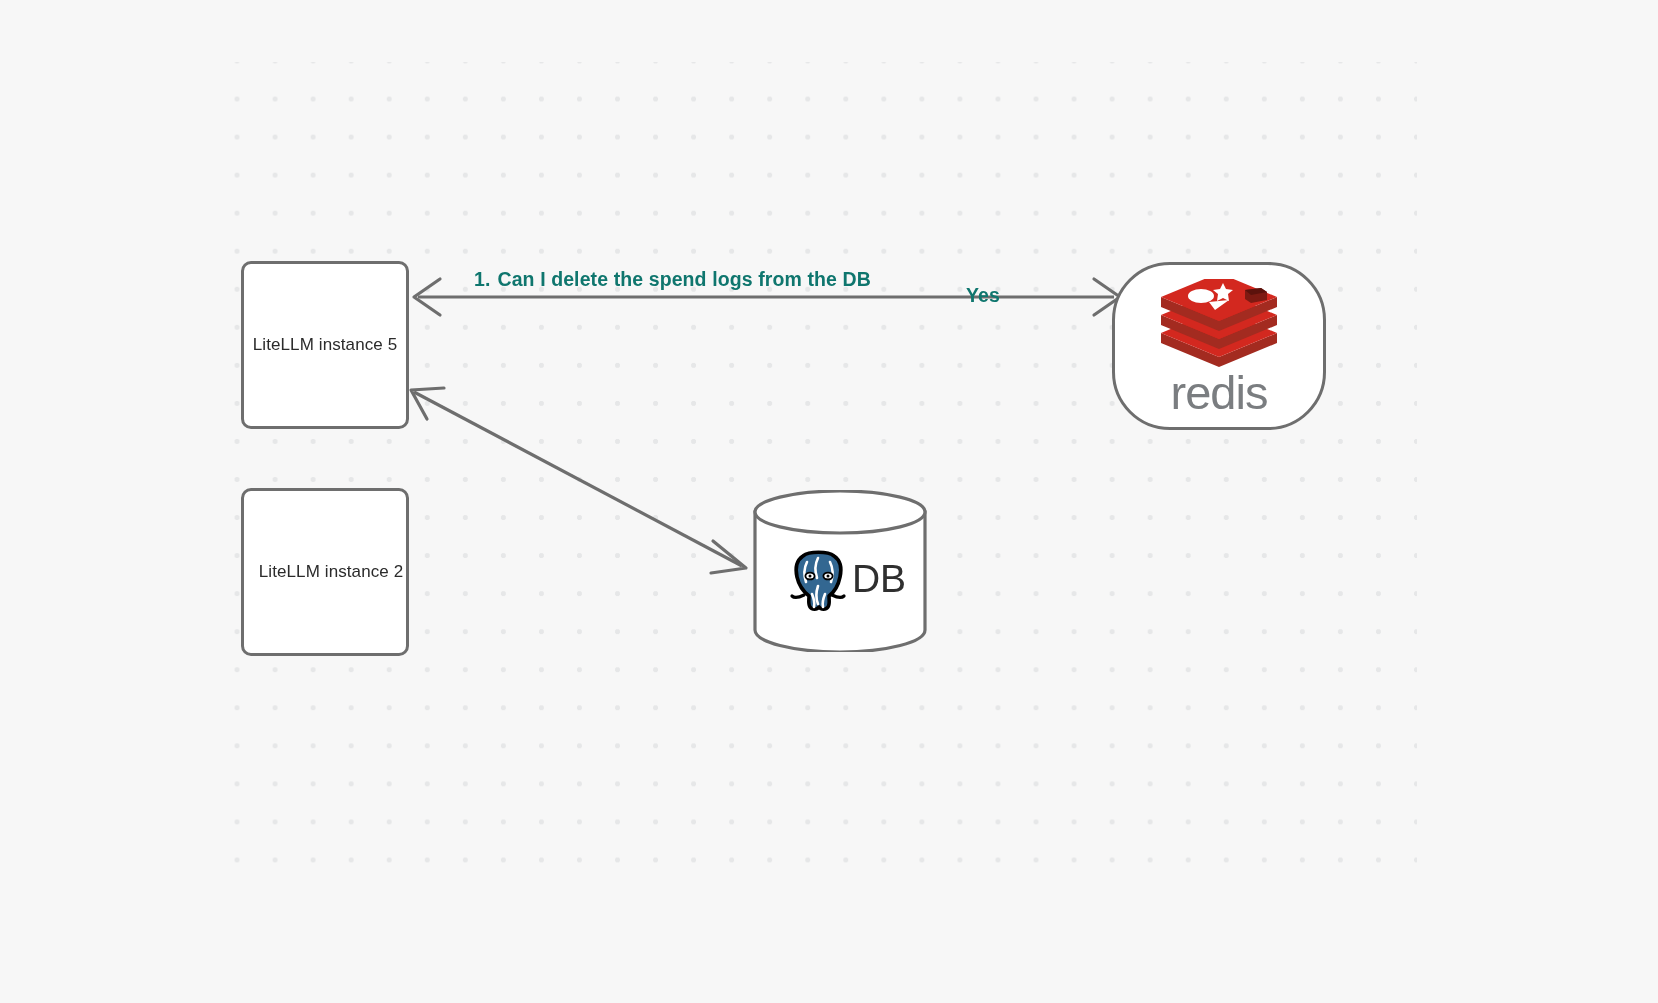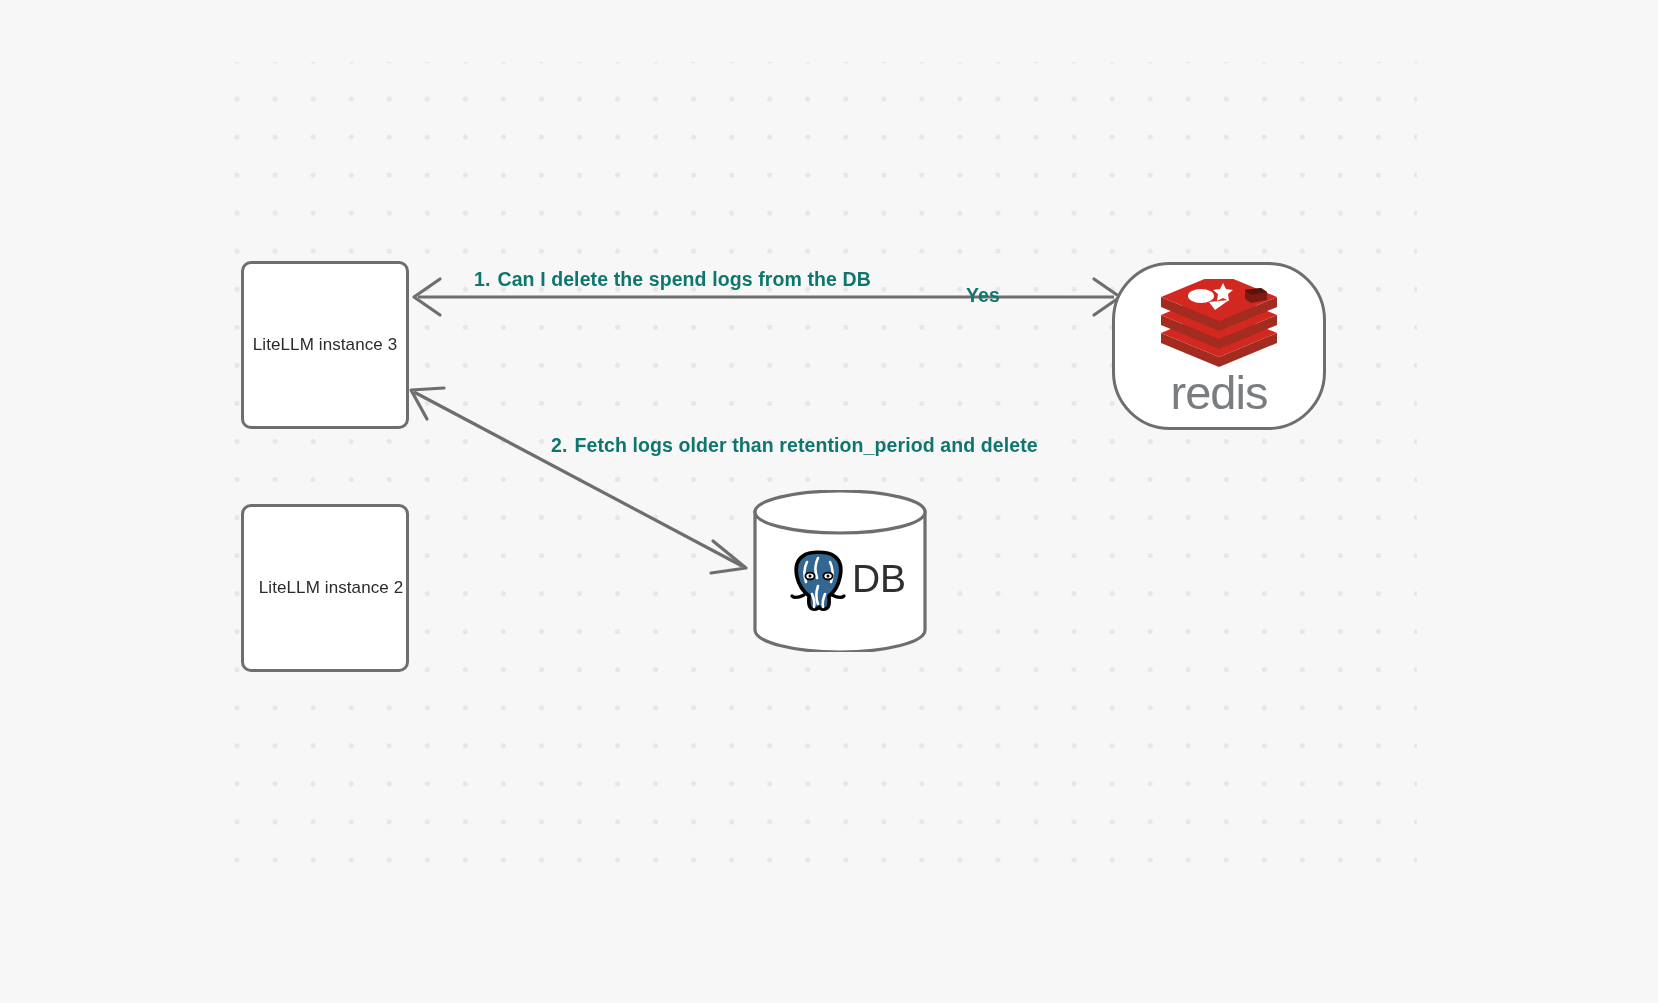--- a/index.html
+++ b/index.html
@@ -126,29 +126,26 @@
 
       <polyline points="713,541 746,568 711,573" fill="none" stroke="#6e6e6e" stroke-width="3.2" stroke-linecap="round" stroke-linejoin="round"></polyline>
     </g>
   </svg>
 
   <div class="edge-label" style="left:474px; top:268px;">
     <span class="num">1.</span><span>Can I delete the spend logs from the DB</span>
   </div>
   <div class="edge-label" style="left:966px; top:284px;">Yes</div>
 
-  <div class="edge-label" style="left:551px; top:434px;">
-    <span class="num">2.</span><span>Fetch logs older than retention_period and delete</span>
-  </div>
 
   <div class="node-box" style="left:241px; top:261px; width:168px; height:168px;">
-    <span class="node-box-label">LiteLLM instance 3</span>
-  </div>
-
-  <div class="node-box" style="left:241px; top:504px; width:168px; height:168px;padding-left:12px;">
+    <span class="node-box-label">LiteLLM instance 5</span>
+  </div>
+
+  <div class="node-box" style="left:241px; top:488px; width:168px; height:168px;padding-left:12px;">
     <span class="node-box-label">LiteLLM instance 2</span>
   </div>
 
 
   <div id="redis-node" style="left:1112px; top:262px; width:214px; height:168px;">
     <svg width="124" height="88" viewBox="0 0 124 88" style="margin-top:2px;">
 
       <g>
         <path d="M4,64 L62,88 L120,64 L120,54 L62,78 L4,54 Z" fill="#a32b20"></path>
         <path d="M4,54 L62,30 L120,54 L62,78 Z" fill="#d3281f"></path>

